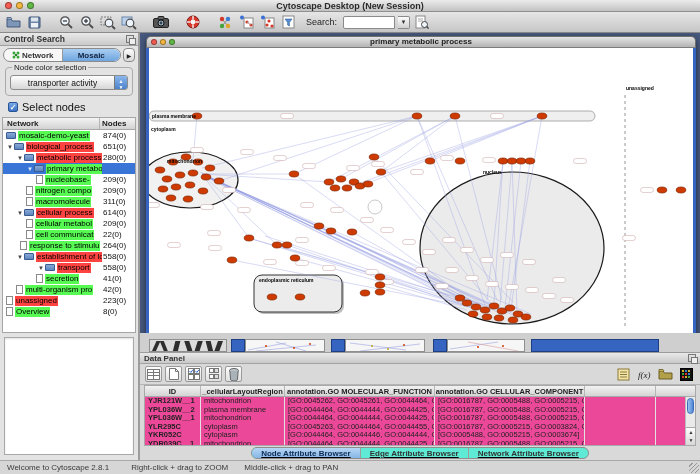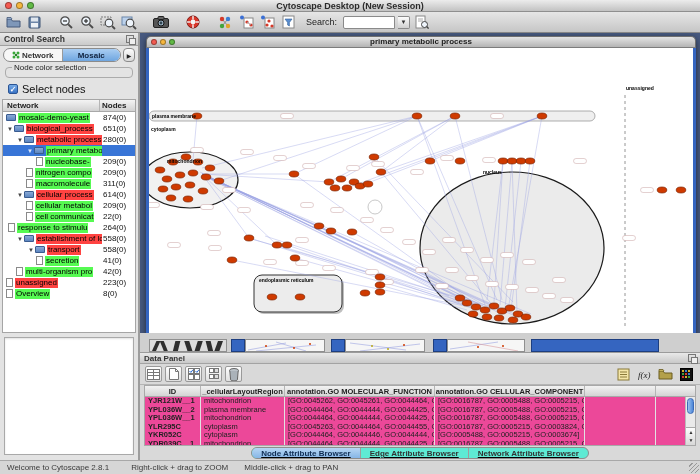--- a/index.html
+++ b/index.html
@@ -291,20 +291,24 @@
           </div>
           <div class="seg sel">
             <span>Mosaic</span>
           </div>
         </div>
         <div class="seg-arrow">▶</div>
       </div>
 
       <div class="groupbox">
         <div class="groupbox-legend">Node color selection</div>
+        <div class="combo">
+          <div class="combo-val">transporter activity</div>
+          <div class="combo-btn">▲<br>▼</div>
+        </div>
       </div>
       <div class="check-row">
         <div class="checkbox">✓</div>
         <span class="check-label">Select nodes</span>
       </div>
 
       <div class="tree-wrap">
         <div class="tree-header">
           <span class="th-net">Network</span>
           <span class="th-sep"></span>
@@ -379,36 +383,36 @@
               <span class="tnodes">209(0)</span>
             </div>
             <div class="trow">
               <div class="tleft" style="padding-left: 23px;">
                 <span class="tfile"></span>
                 <span class="tlab hl-green">cell communicat</span>
               </div>
               <span class="tnodes">22(0)</span>
             </div>
             <div class="trow">
-              <div class="tleft" style="padding-left: 5px;">
+              <div class="tleft" style="padding-left: 17px;">
                 <span class="tfile"></span>
                 <span class="tlab hl-green">response to stimulu</span>
               </div>
               <span class="tnodes">264(0)</span>
             </div>
             <div class="trow">
               <div class="tleft" style="padding-left: 13px;">
                 <span class="tarr">▼</span>
                 <span class="tfold"></span>
                 <span class="tlab hl-red">establishment of lo</span>
               </div>
               <span class="tnodes">558(0)</span>
             </div>
             <div class="trow">
-              <div class="tleft" style="padding-left: 24px;">
+              <div class="tleft" style="padding-left: 34px;">
                 <span class="tarr">▼</span>
                 <span class="tfold"></span>
                 <span class="tlab hl-red">transport</span>
               </div>
               <span class="tnodes">558(0)</span>
             </div>
             <div class="trow">
               <div class="tleft" style="padding-left: 33px;">
                 <span class="tfile"></span>
                 <span class="tlab hl-green">secretion</span>

